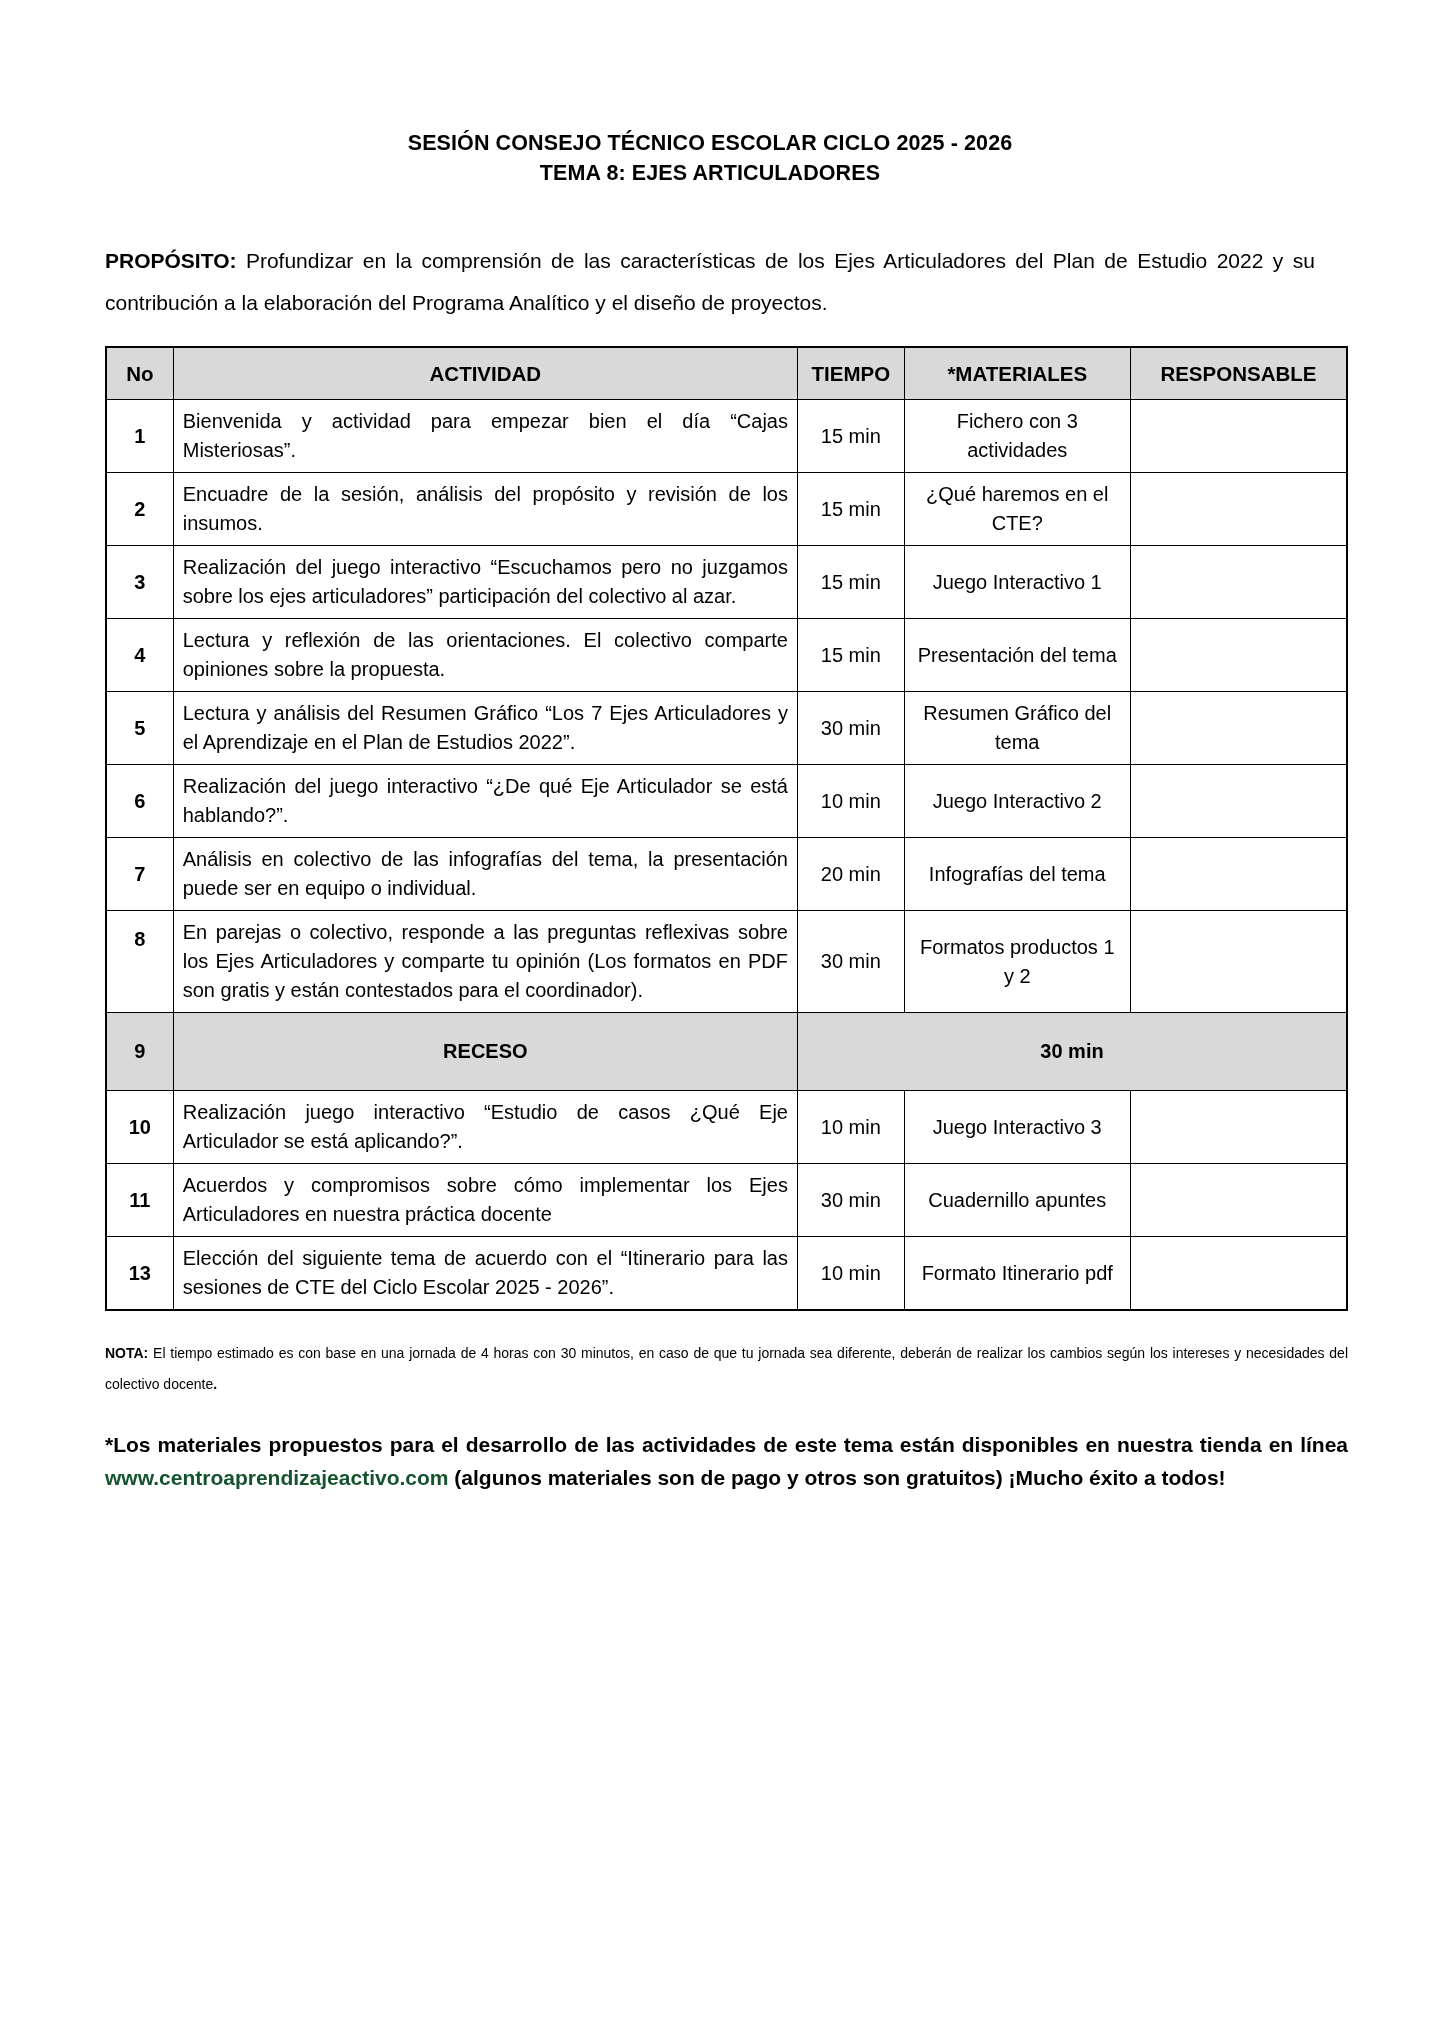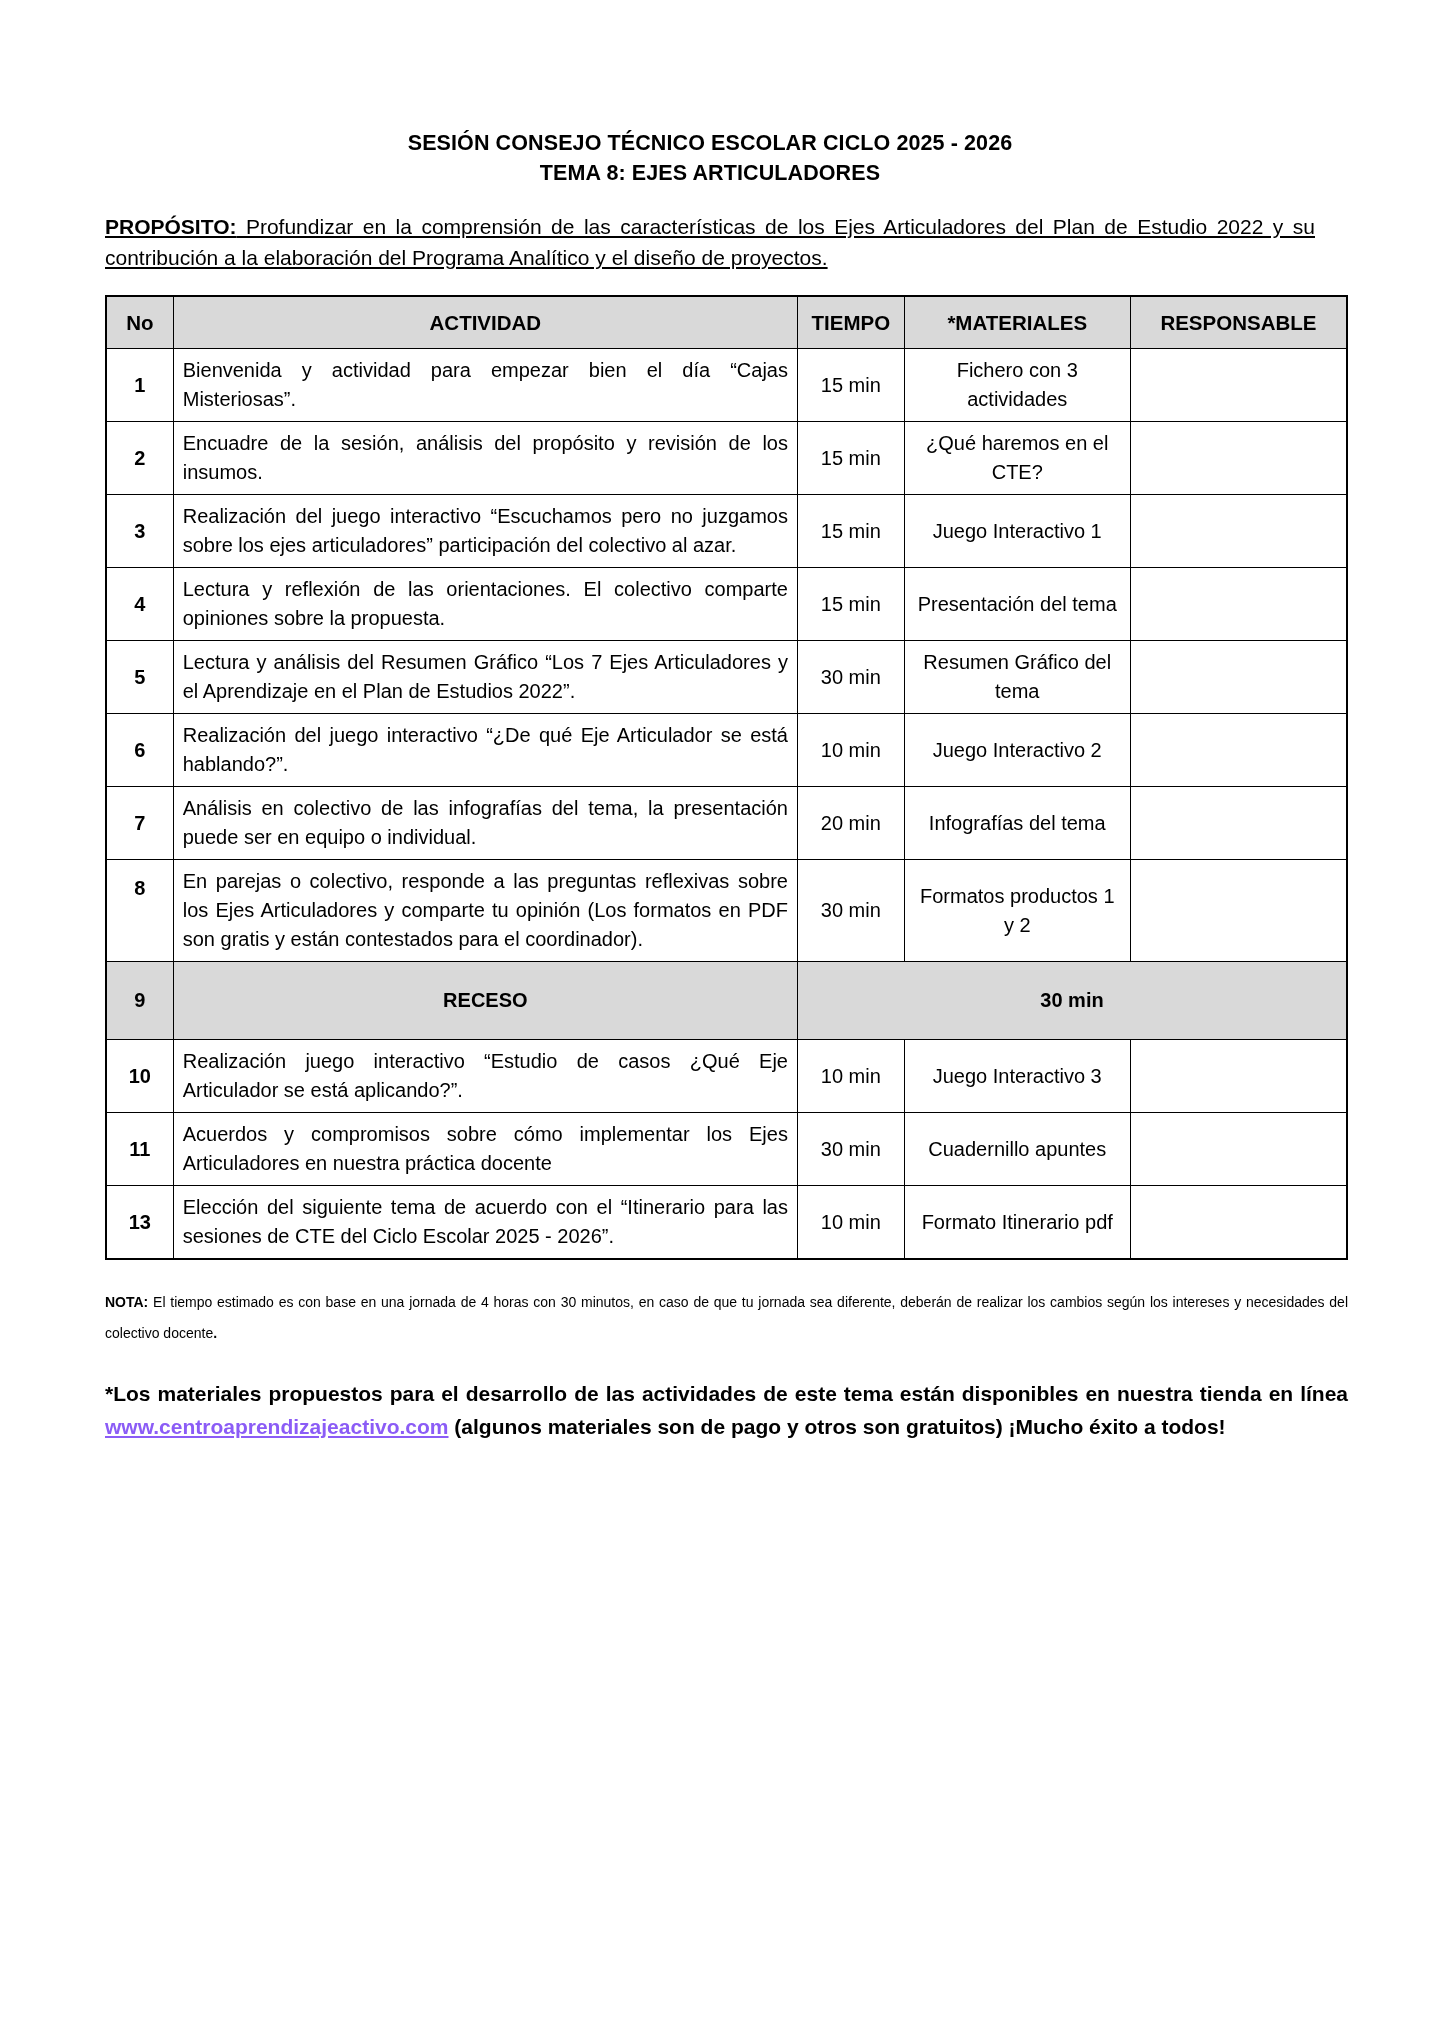--- a/index.html
+++ b/index.html
@@ -26,26 +26,25 @@
     text-align: center;
     font-weight: bold;
     font-size: 21.5px;
     line-height: 30px;
     letter-spacing: 0.1px;
   }
   .doc-title .line2 {
     display: block;
   }
   .purpose {
-    margin-top: 23px;
+    margin-top: 52px;
     font-size: 21px;
-    line-height: 31px;
-    text-align: justify;
-    text-justify: inter-word;
-    text-decoration: underline;
+    line-height: 42px;
+    text-align: justify;
+    text-justify: inter-word;
   }
   .purpose .lbl {
     font-weight: bold;
   }
 
   table.agenda {
     margin-top: 22px;
     border-collapse: collapse;
     width: 1243px;
     table-layout: fixed;
@@ -128,22 +127,21 @@
     margin-top: 28px;
     font-size: 21px;
     line-height: 33px;
     font-weight: bold;
     text-align: justify;
     text-justify: inter-word;
     width: 1243px;
   }
   .store-note a,
   .store-note .url {
-    color: #8b5cf6;
-    text-decoration: underline;
+    color: #14532d;
     font-weight: bold;
   }
 </style>
 </head>
 <body>
 
 <div class="page">
 
   <div class="doc-title">
     <span>SESIÓN CONSEJO TÉCNICO ESCOLAR  CICLO 2025 - 2026</span>

